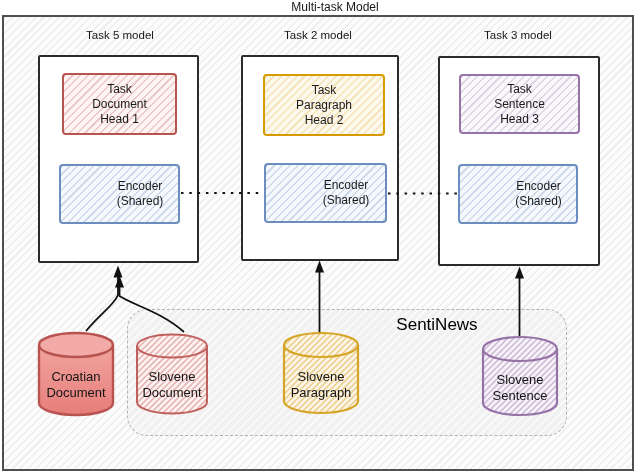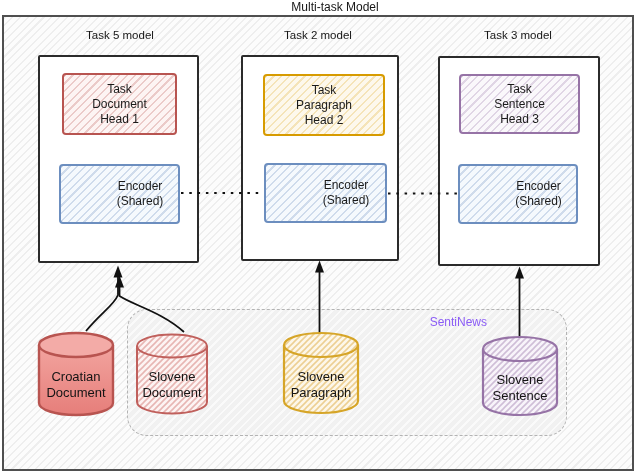--- a/index.html
+++ b/index.html
@@ -35,21 +35,21 @@
   .h1{left:62px;top:73px;width:115px;height:62px;}
   .h2{left:263px;top:74px;width:122px;height:62px;}
   .h3{left:459px;top:74px;width:121px;height:60px;}
   .e1{left:59px;top:164px;width:121px;height:60px;}
   .e2{left:264px;top:163px;width:123px;height:60px;}
   .e3{left:458px;top:164px;width:120px;height:60px;}
 
   .senti{position:absolute;left:127px;top:309px;width:440px;height:127px;border:1.5px dashed #b3b3b3;
     border-radius:20px;box-sizing:border-box;background-color:#f1f1f1;
     background-image:repeating-linear-gradient(135deg, rgba(255,255,255,0.65) 0px, rgba(255,255,255,0.65) 2px, transparent 2px, transparent 6px);}
-  .senti-label{position:absolute;left:387px;top:315px;width:100px;text-align:right;font-size:12px;color:#8b5cf6;}
+  .senti-label{position:absolute;left:387px;top:315px;width:100px;text-align:center;font-size:17px;color:#000000;}
 
   svg.overlay{position:absolute;left:0;top:0;width:640px;height:475px;pointer-events:none;}
 
   .cyl-label{position:absolute;width:100px;text-align:center;font-size:13px;line-height:16px;white-space:pre-line;color:#141414;}
   .cl1{left:26px;top:369px;}
   .cl2{left:122px;top:369px;}
   .cl3{left:271px;top:369px;}
   .cl4{left:470px;top:372px;}
 </style>
 </head>

